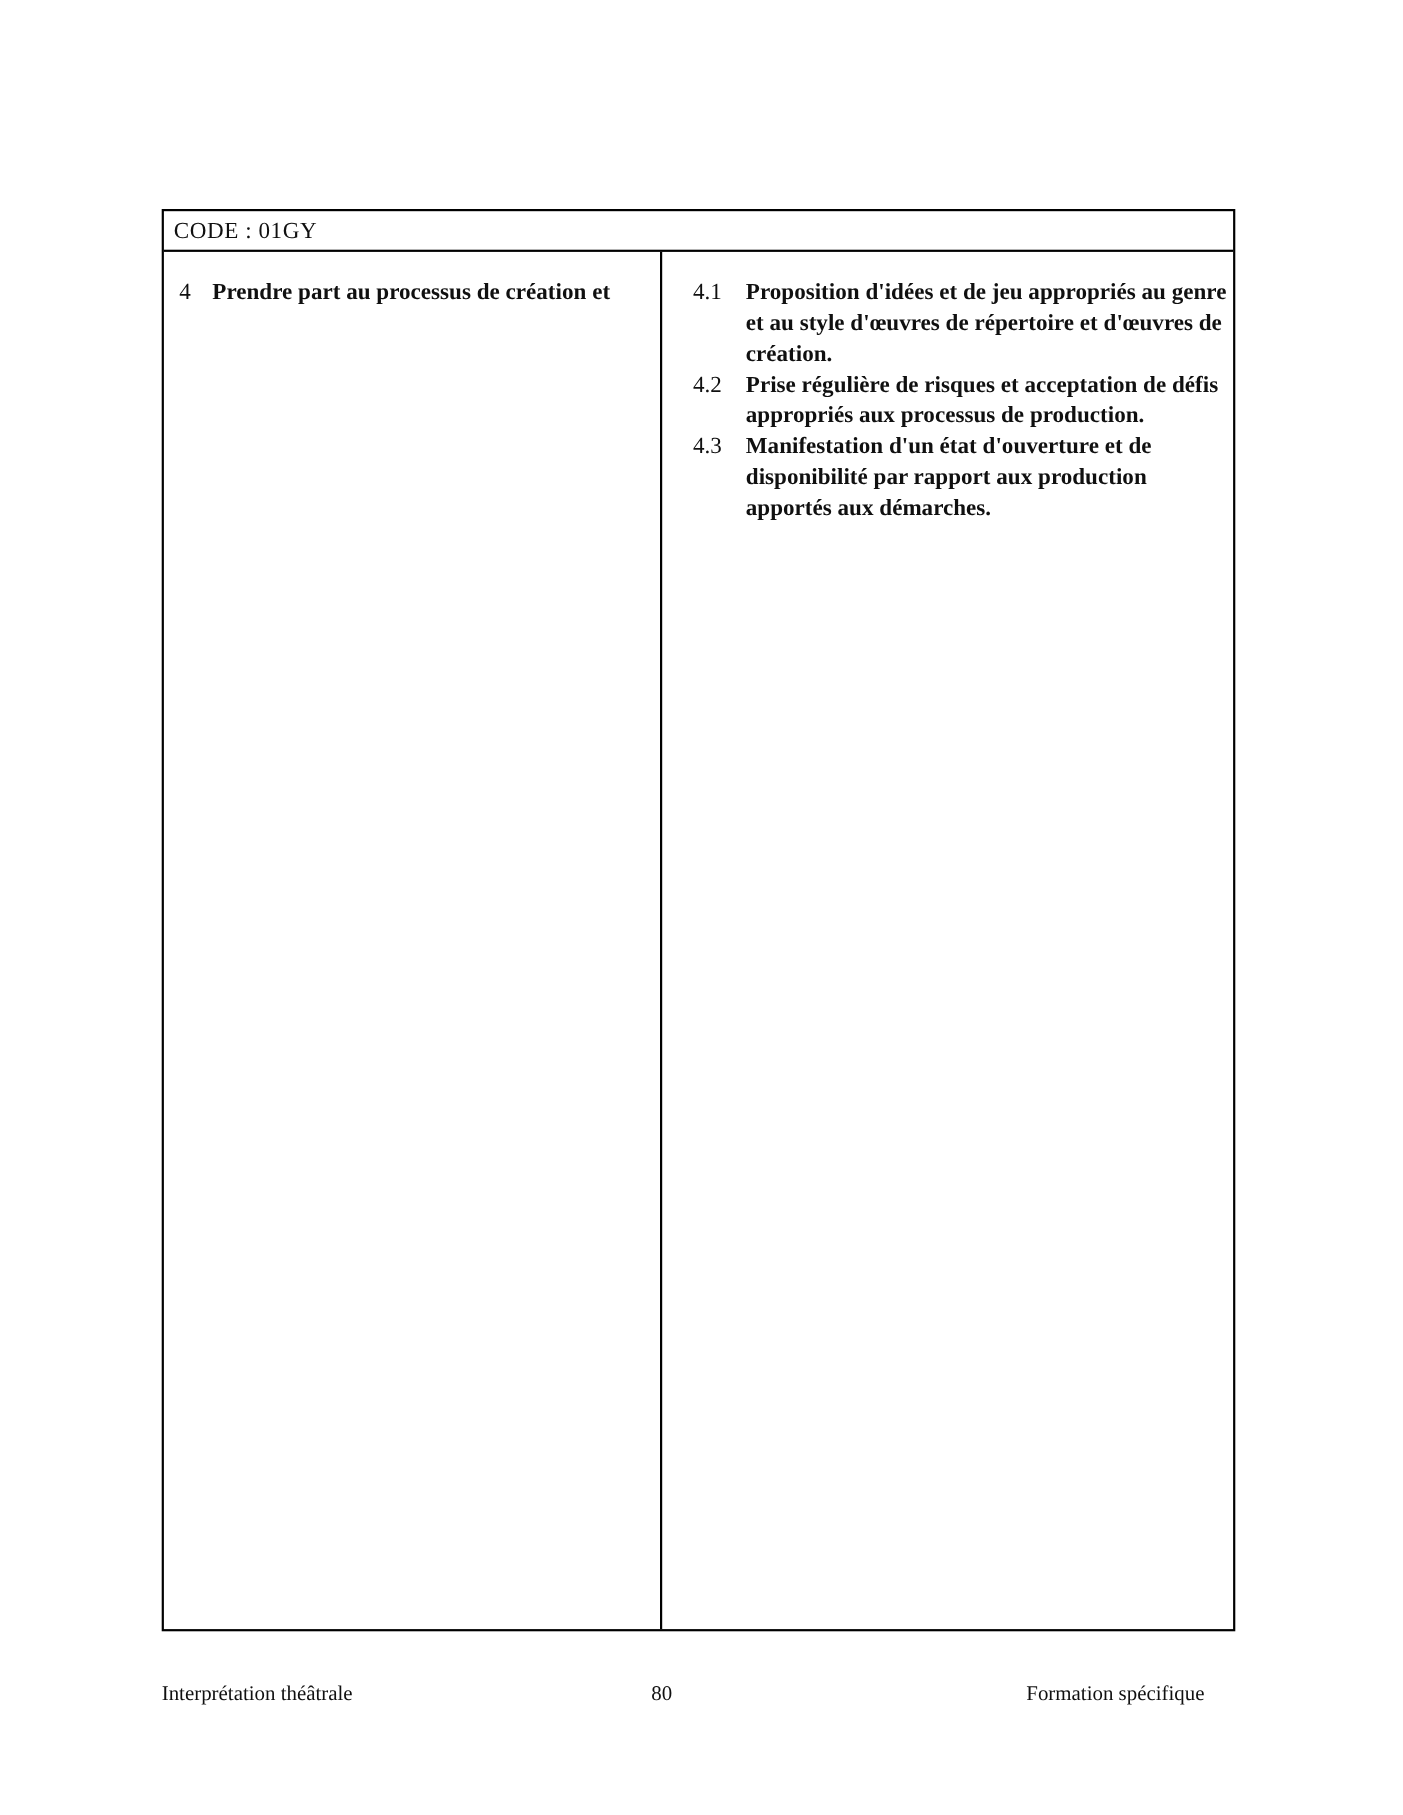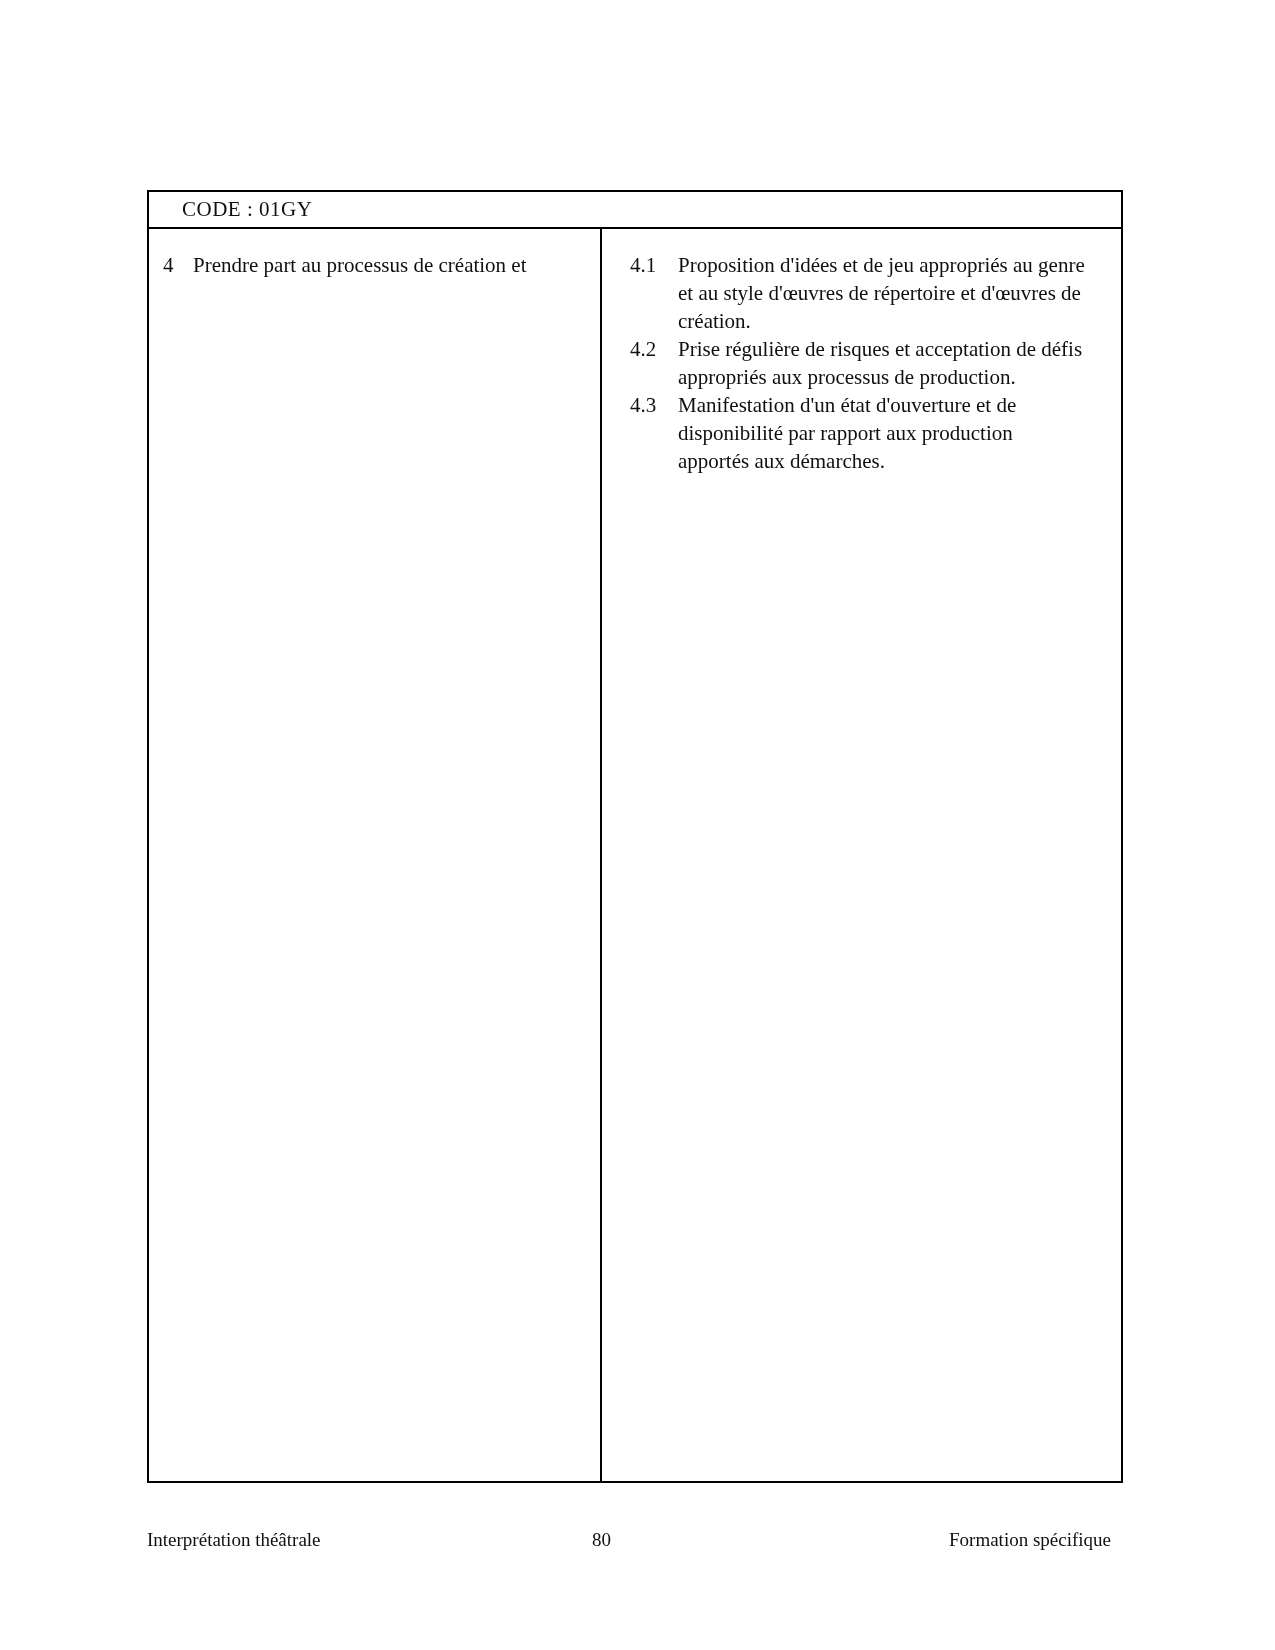--- a/index.html
+++ b/index.html
@@ -25,21 +25,21 @@
     border: 2px solid #000000;
     box-sizing: border-box;
     background: #ffffff;
   }
   .header-row {
     height: 37px;
     box-sizing: border-box;
     border-bottom: 2px solid #000000;
     display: flex;
     align-items: center;
-    padding-left: 33px;
+    padding-left: 9px;
     font-size: 21px;
     letter-spacing: 0.5px;
   }
   .body-row {
     display: flex;
     height: calc(100% - 37px);
     box-sizing: border-box;
   }
   .col-left {
     width: 453px;
@@ -59,20 +59,21 @@
     line-height: 28px;
   }
   .col-left .item-num {
     flex: 0 0 30px;
   }
   .col-right .item-num {
     flex: 0 0 48px;
   }
   .item-lines {
     flex: 1;
+    font-weight: bold;
   }
   .line {
     white-space: nowrap;
   }
   .footer {
     position: absolute;
     left: 147px;
     top: 1526px;
     width: 976px;
     height: 30px;
@@ -84,21 +85,21 @@
     left: 0;
     white-space: nowrap;
   }
   .footer-center {
     position: absolute;
     left: 445px;
     white-space: nowrap;
   }
   .footer-right {
     position: absolute;
-    right: 12px;
+    right: 28px;
     white-space: nowrap;
   }
 </style>
 </head>
 <body>
 
 <div class="page">
 
   <div class="doc-table">
 

